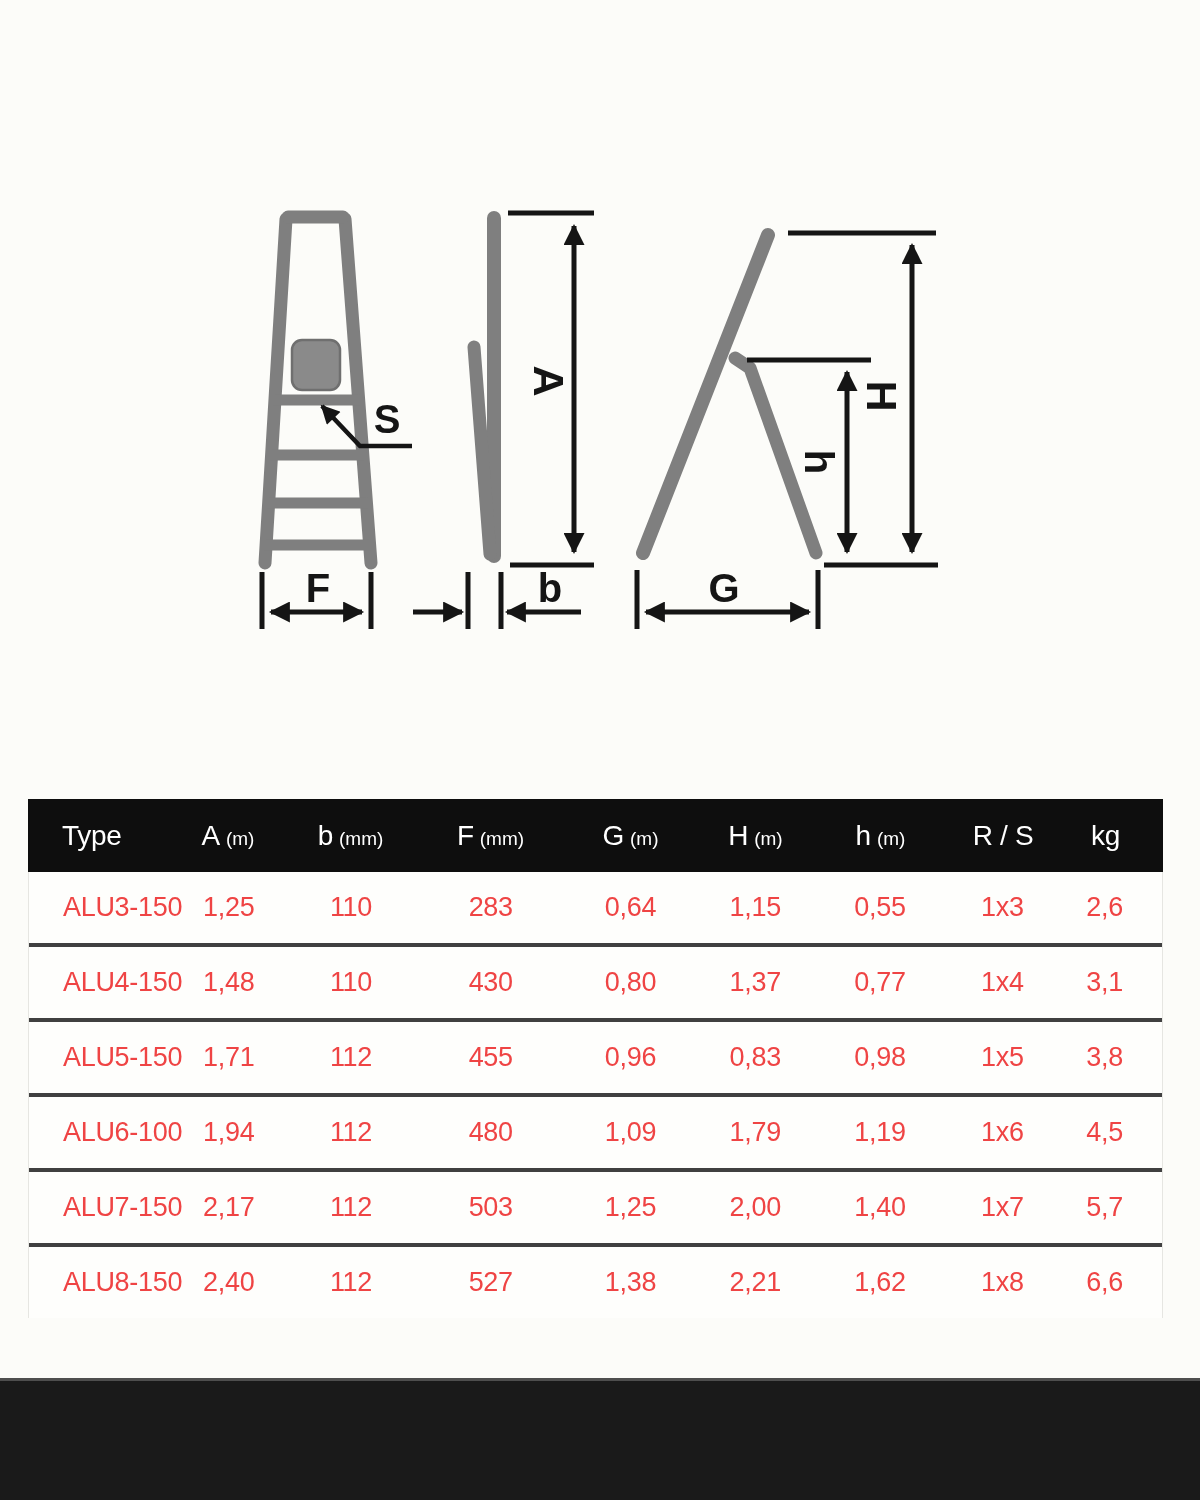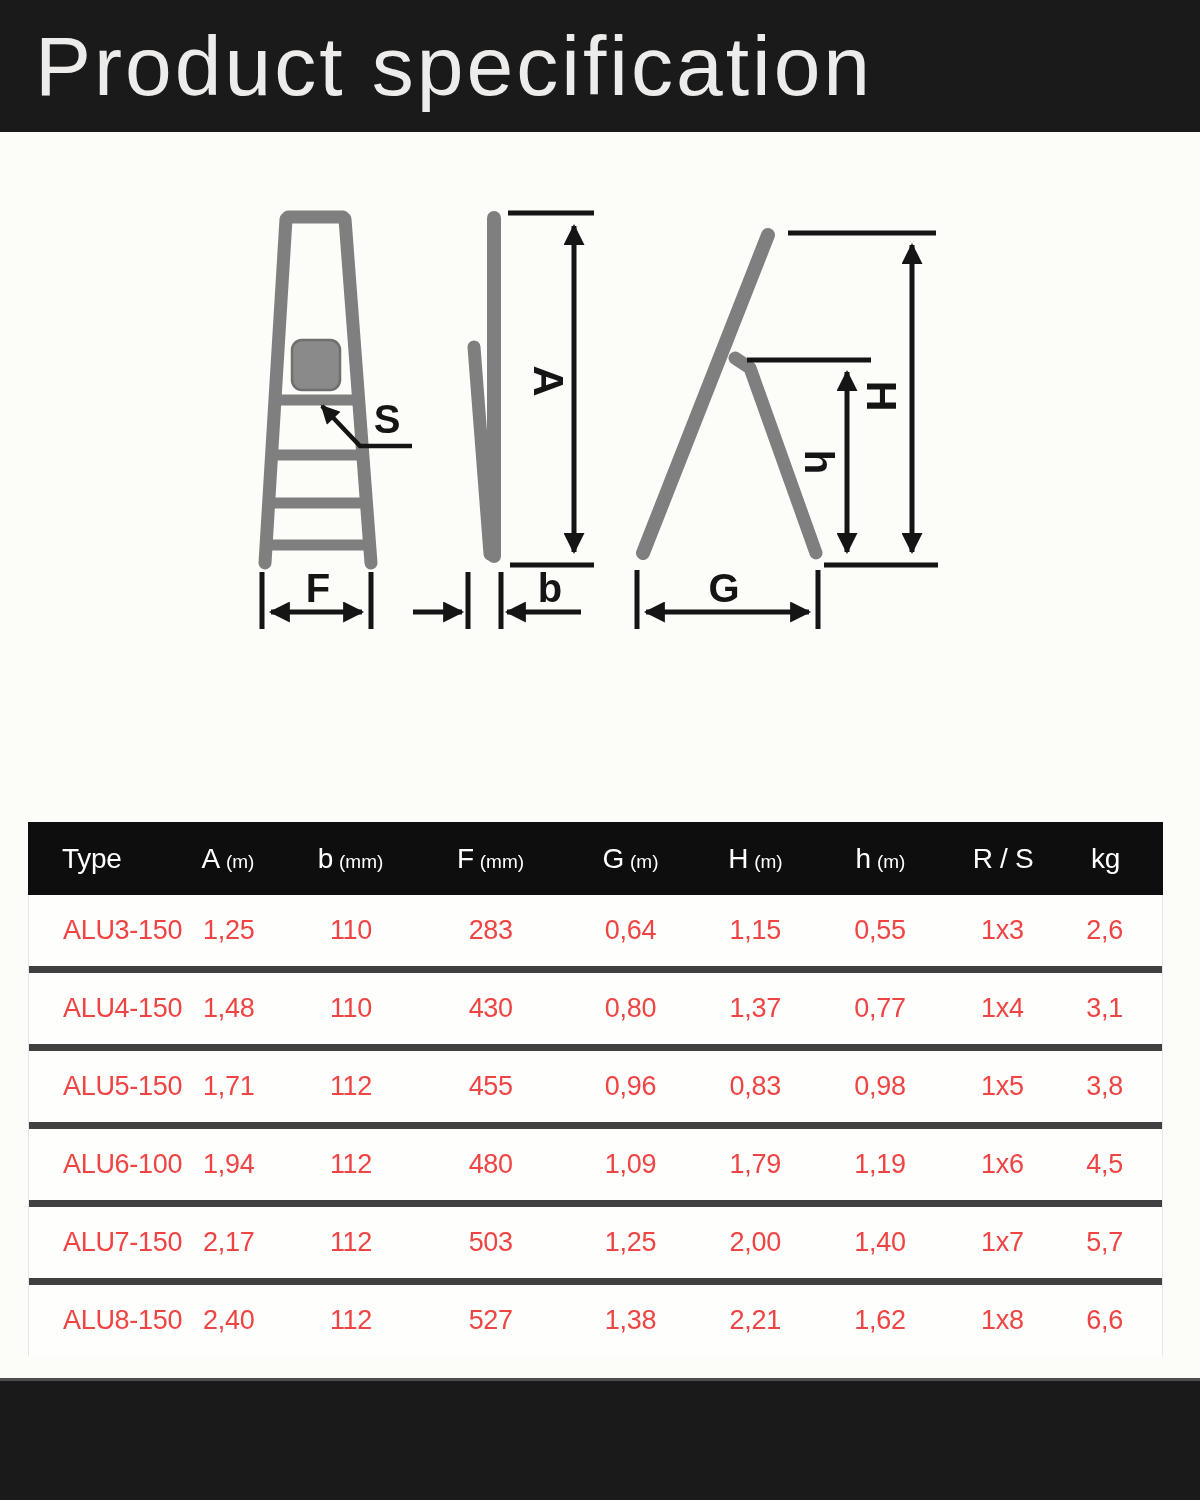--- a/index.html
+++ b/index.html
@@ -15,30 +15,30 @@
   .top-bar h1{
     margin:0;padding-left:35px;font-size:84px;font-weight:400;
     letter-spacing:3px;color:#edecea;white-space:nowrap;
   }
   
   .diagram{position:absolute;left:0;top:140px;width:1200px;height:520px;}
   .ladder{stroke:#7f7f7f;fill:none;}
   .dim{stroke:#151515;fill:none;}
   .dim-label{font-family:"Liberation Sans",sans-serif;font-weight:700;fill:#151515;}
   
-  .spec-table{position:absolute;left:28px;top:822px;width:1135px;}
+  .spec-table{position:absolute;left:28px;top:799px;width:1135px;}
   .thead{
     display:flex;align-items:center;height:73px;background:#0e0e0e;color:#ffffff;
   }
   .th{display:flex;align-items:baseline;justify-content:center;white-space:nowrap;}
   .th-main{font-size:28px;font-weight:400;letter-spacing:-0.3px;}
   .th-unit{font-size:19px;font-weight:400;margin-left:6px;}
   .tbody{border-left:1px solid #e6e6e2;border-right:1px solid #e6e6e2;background:#fefefc;}
   .tr{display:flex;align-items:center;height:71px;}
-  .tr + .tr{border-top:7px solid #404040;}
+  .tr + .tr{border-top:4px solid #404040;}
   .td{
     display:flex;align-items:center;justify-content:center;
     font-size:27px;color:#ef4444;letter-spacing:-0.3px;white-space:nowrap;
   }
   .col-0{width:155px;justify-content:flex-start;box-sizing:border-box;padding-left:34px;}
   .col-1{width:90px;}
   .col-2{width:155px;}
   .col-3{width:125px;}
   .col-4{width:155px;}
   .col-5{width:95px;}
@@ -49,23 +49,20 @@
   .bottom-bar{
     position:absolute;left:0;top:1378px;width:1200px;height:122px;
     background:#1a1a1a;border-top:3px solid #4e4e4e;box-sizing:content-box;
   }
 </style>
 </head>
 <body>
 
 <div class="page">
 
-  <header class="top-bar">
-    <h1>Product specification</h1>
-  </header>
 
   <svg class="diagram" viewBox="0 0 1200 520" xmlns="http://www.w3.org/2000/svg">
     <defs>
       <marker id="arr" viewBox="0 0 10 10" refX="9" refY="5" markerWidth="6.5" markerHeight="4.2" orient="auto-start-reverse">
         <path d="M0,0 L10,5 L0,10 z" fill="#151515"></path>
       </marker>
     </defs>
 
     <g>
       <path class="ladder" stroke-width="13" stroke-linecap="round" d="M265,423 L286,79"></path>

